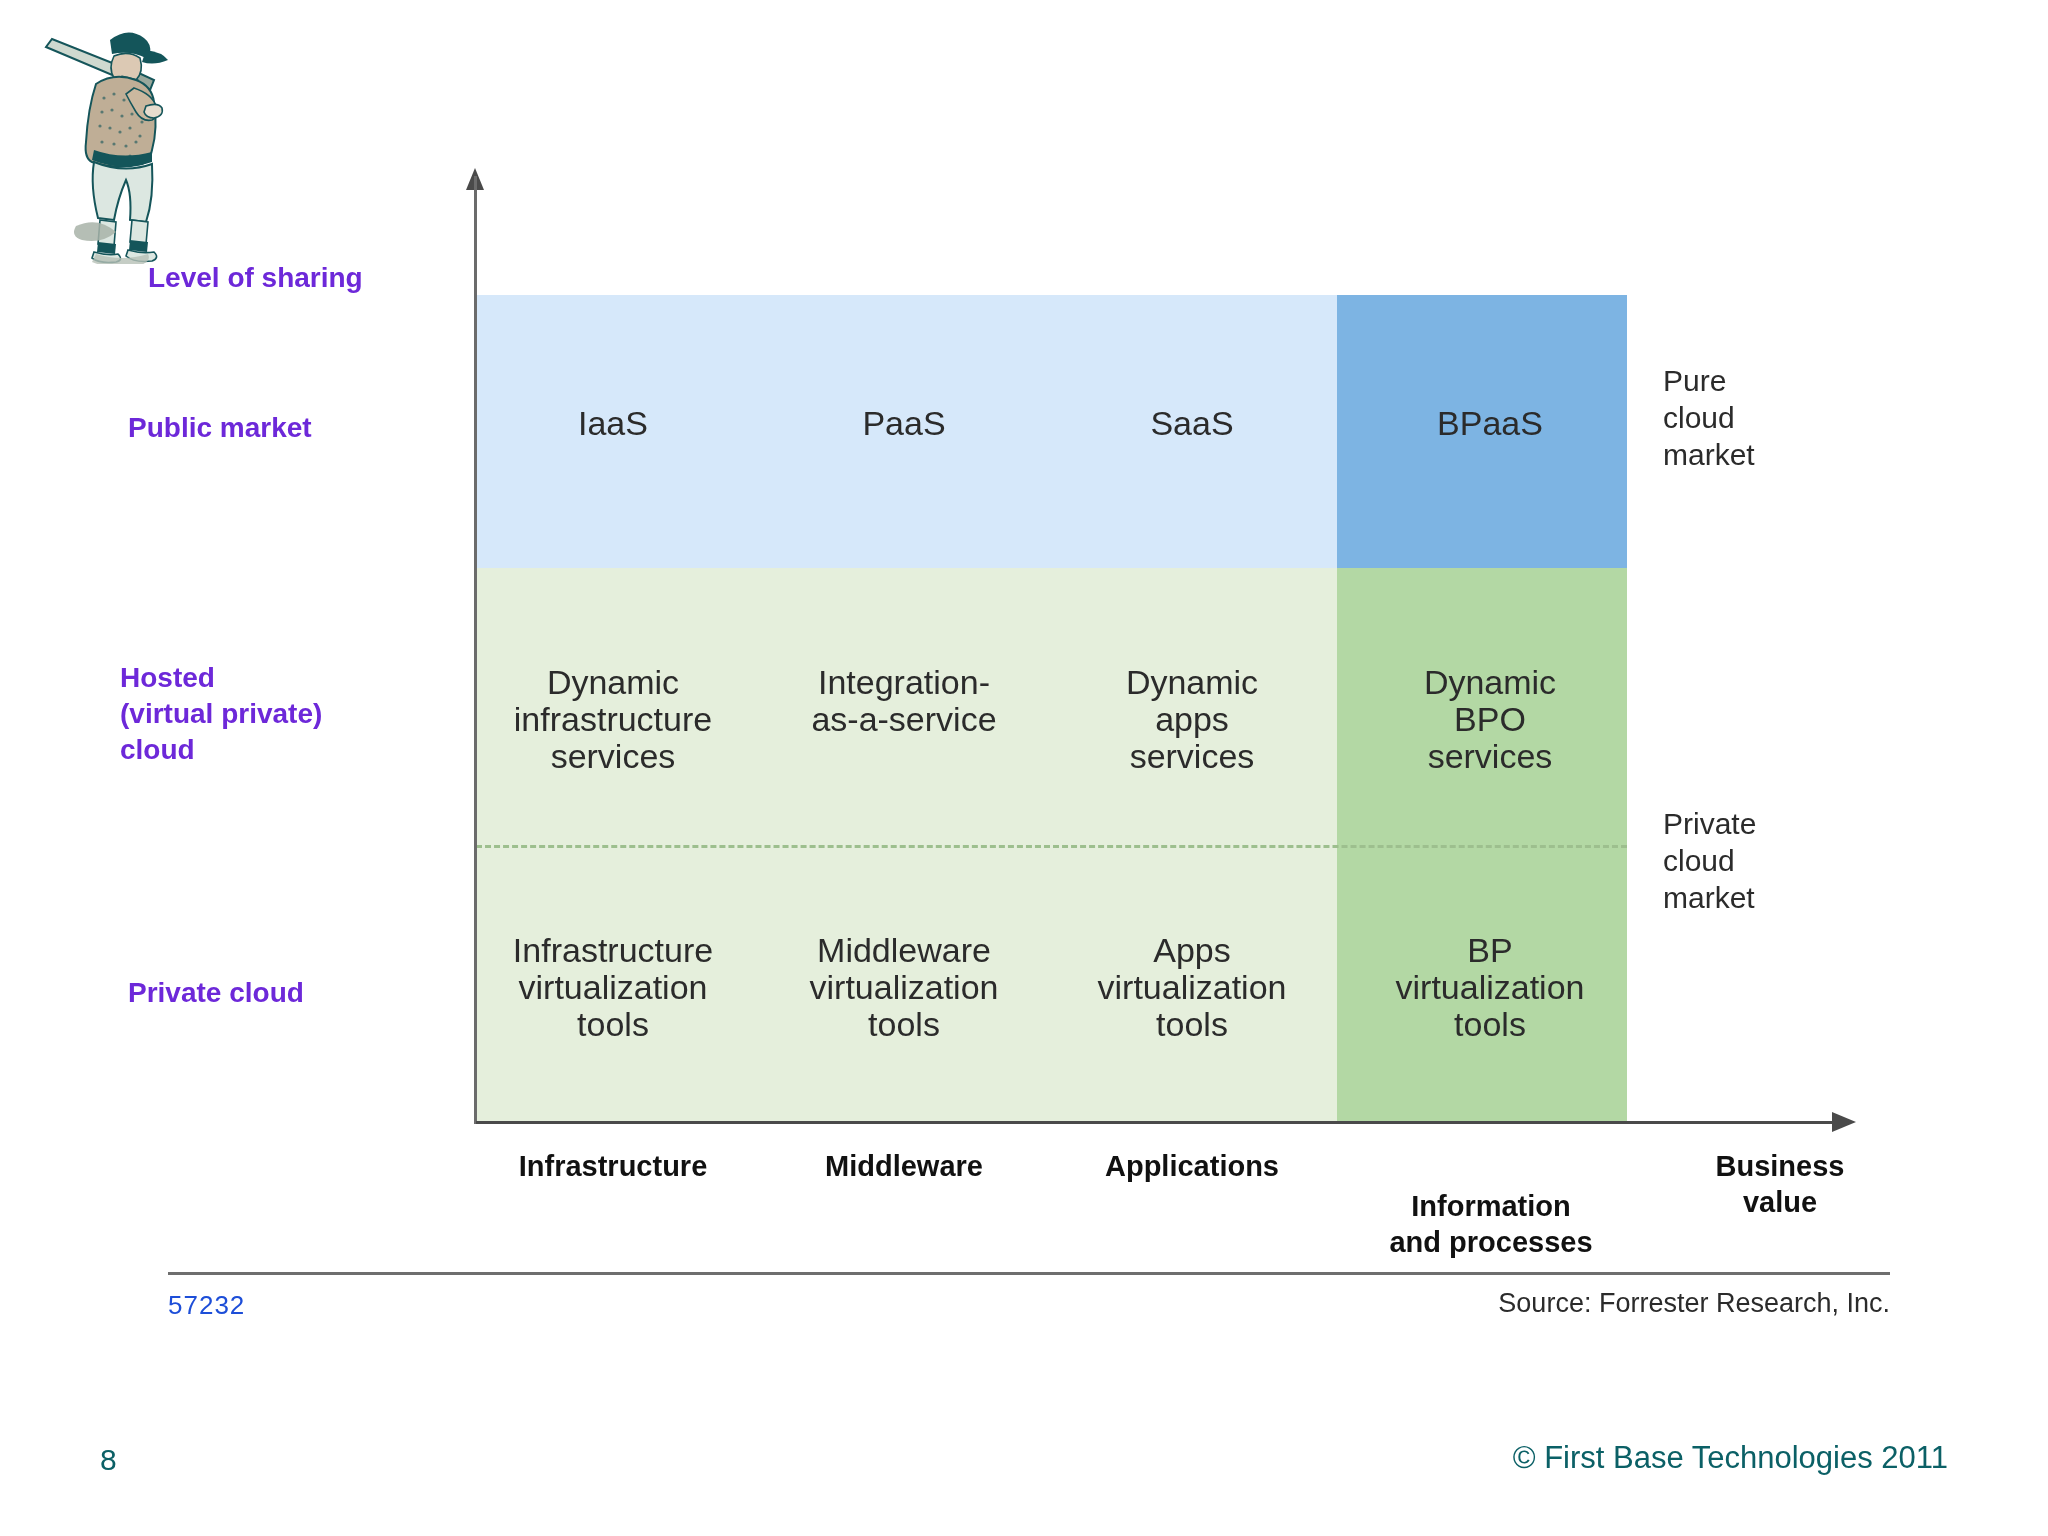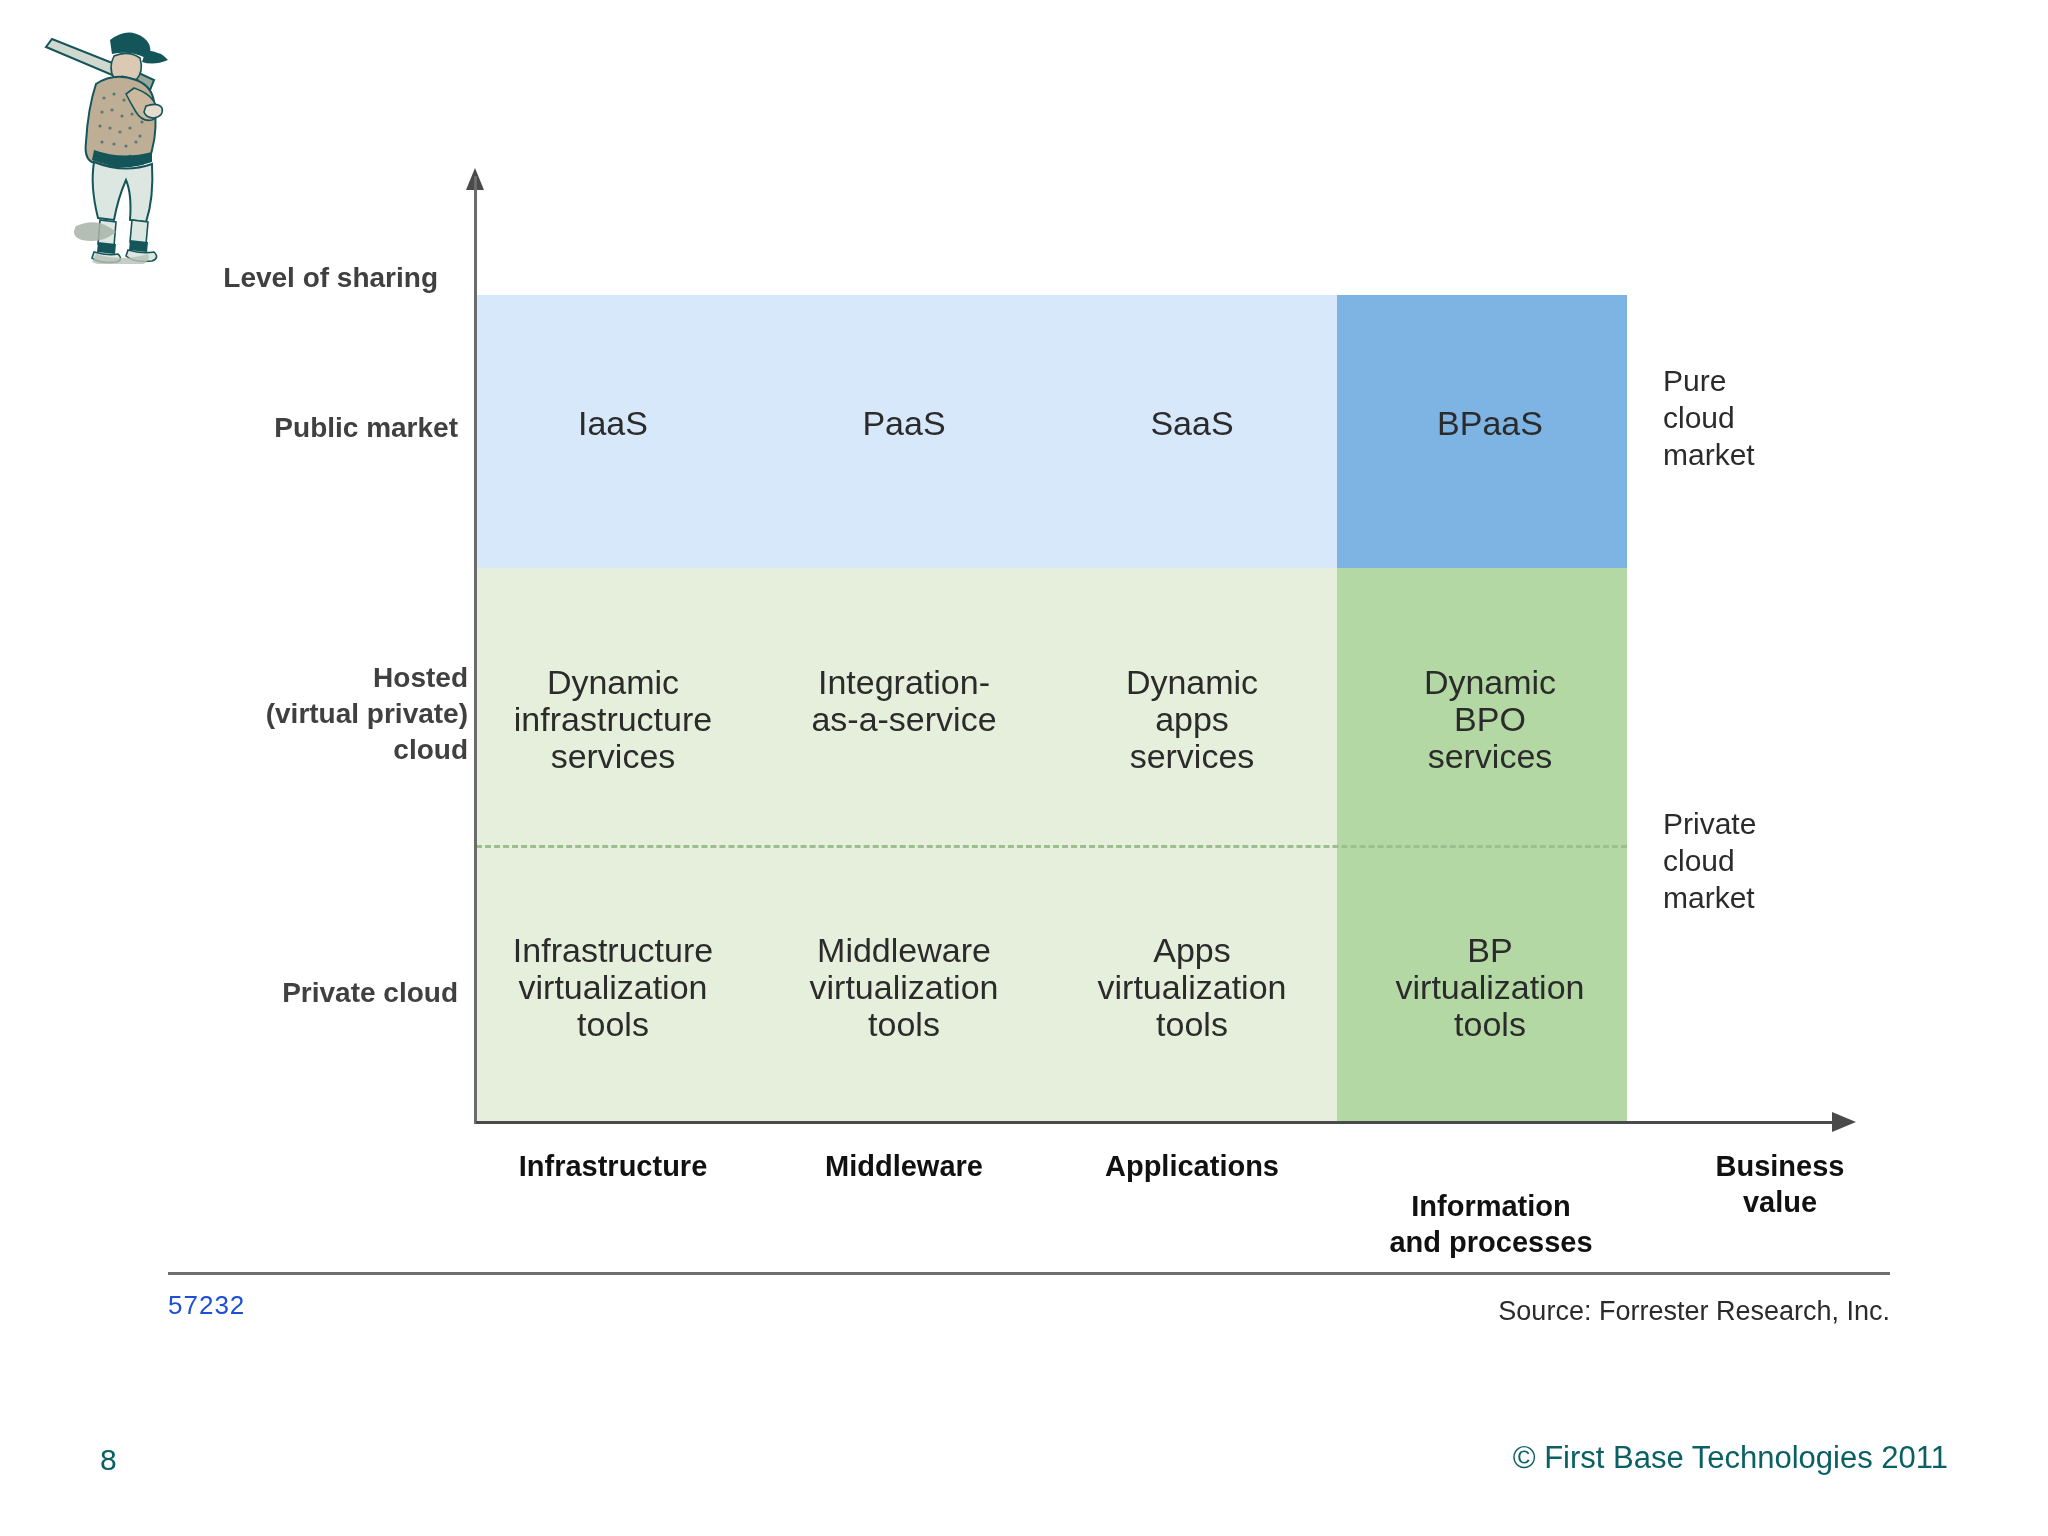--- a/index.html
+++ b/index.html
@@ -74,25 +74,25 @@
     color:#2b2b2b;
     font-size:34px;
     line-height:37px;
     font-weight:400;
     white-space:pre-line;
   }
 
   
   .ylab {
     position:absolute;
-    text-align:right;
+    text-align:left;
     font-weight:bold;
     font-size:28px;
     line-height:36px;
-    color:#404040;
+    color:#6d28d9;
     white-space:pre-line;
   }
 
   
   .xlab {
     position:absolute;
     text-align:center;
     font-weight:bold;
     font-size:29px;
     line-height:36px;
@@ -115,21 +115,21 @@
     position:absolute; left:168px; top:1272px; width:1722px; height:3px;
     background:#6e6e6e;
   }
   .src-id {
     position:absolute; left:168px; top:1290px;
     font-size:26px; color:#1d4ed8;
     letter-spacing:1px;
   }
   .src-txt {
     position:absolute; right:158px; top:1288px;
-    font-size:27px; color:#2b2b2b;margin-top:8px;
+    font-size:27px; color:#2b2b2b;
   }
 
   
   .pg-num {
     position:absolute; left:100px; top:1443px;
     font-size:30px; color:#0b6066;
   }
   .pg-copy {
     position:absolute; right:100px; top:1440px;
     font-size:31px; color:#0b6066;

